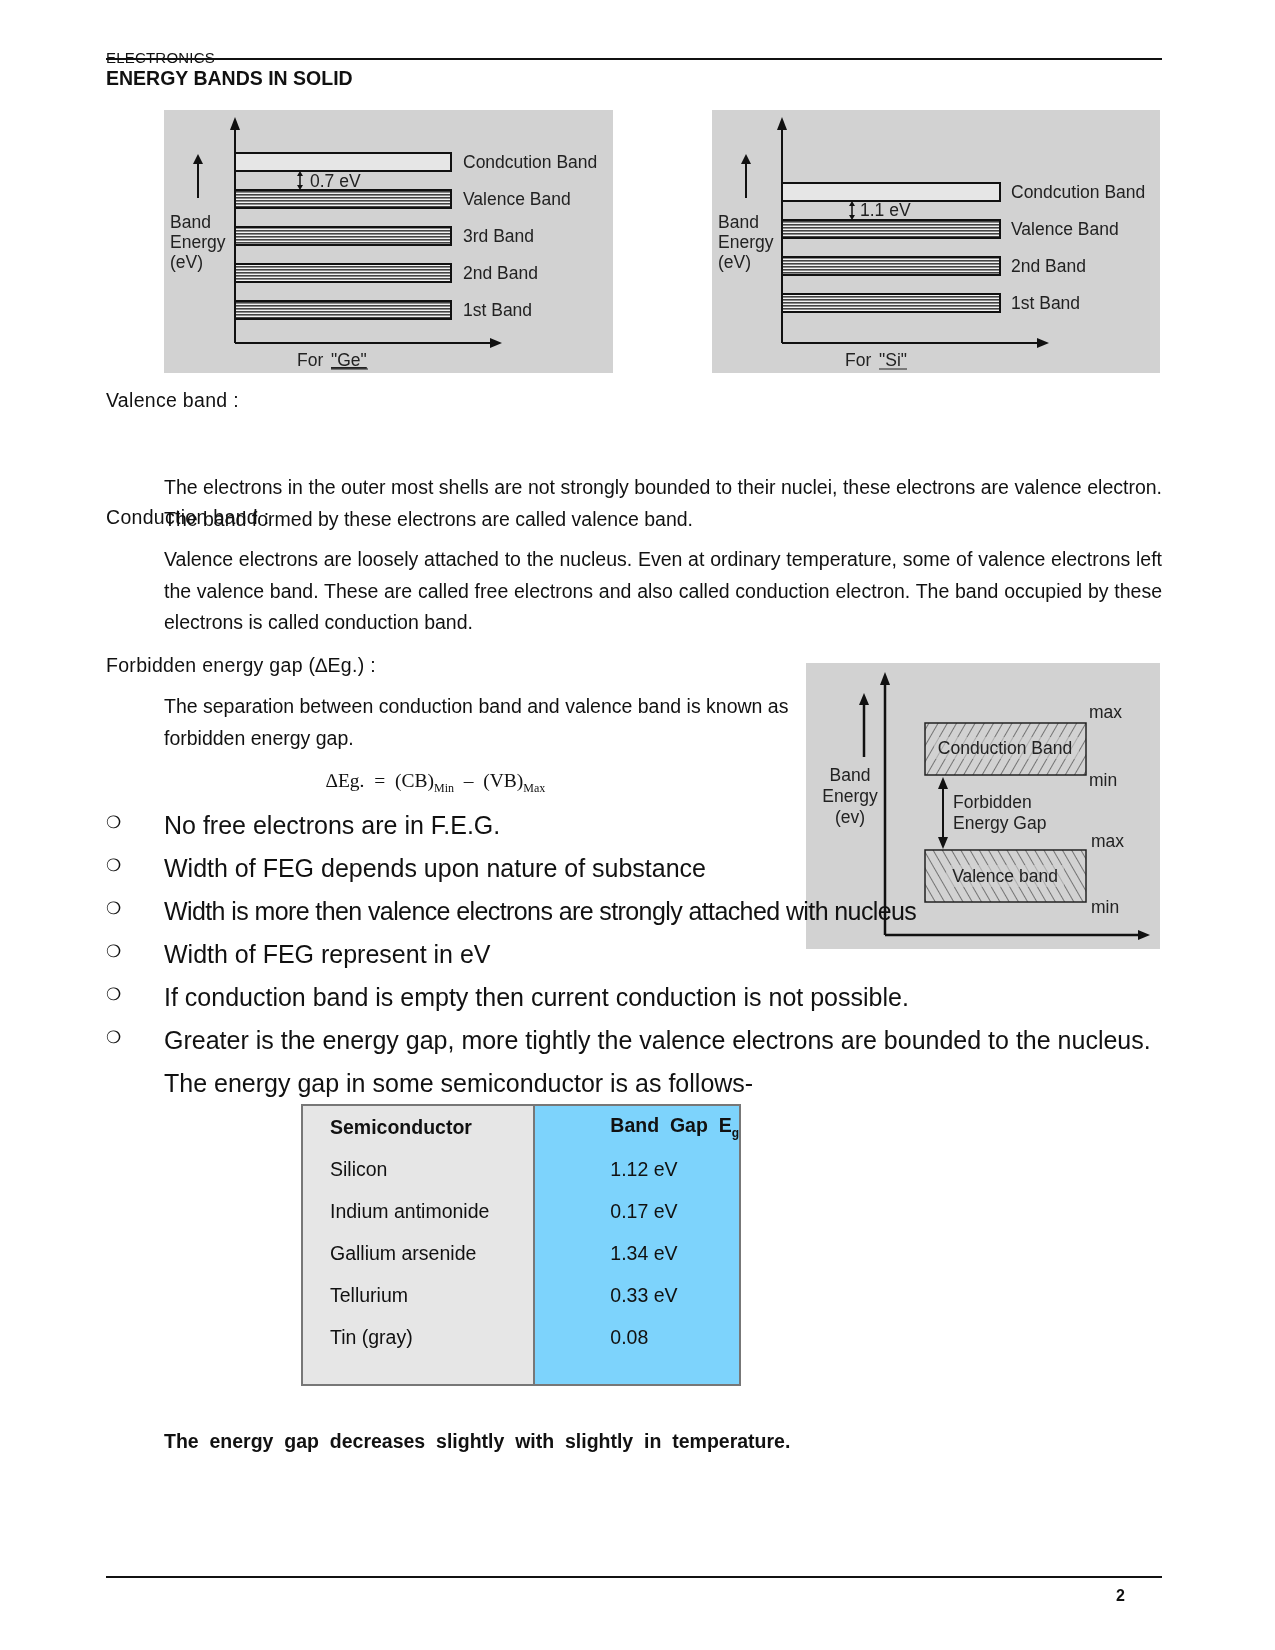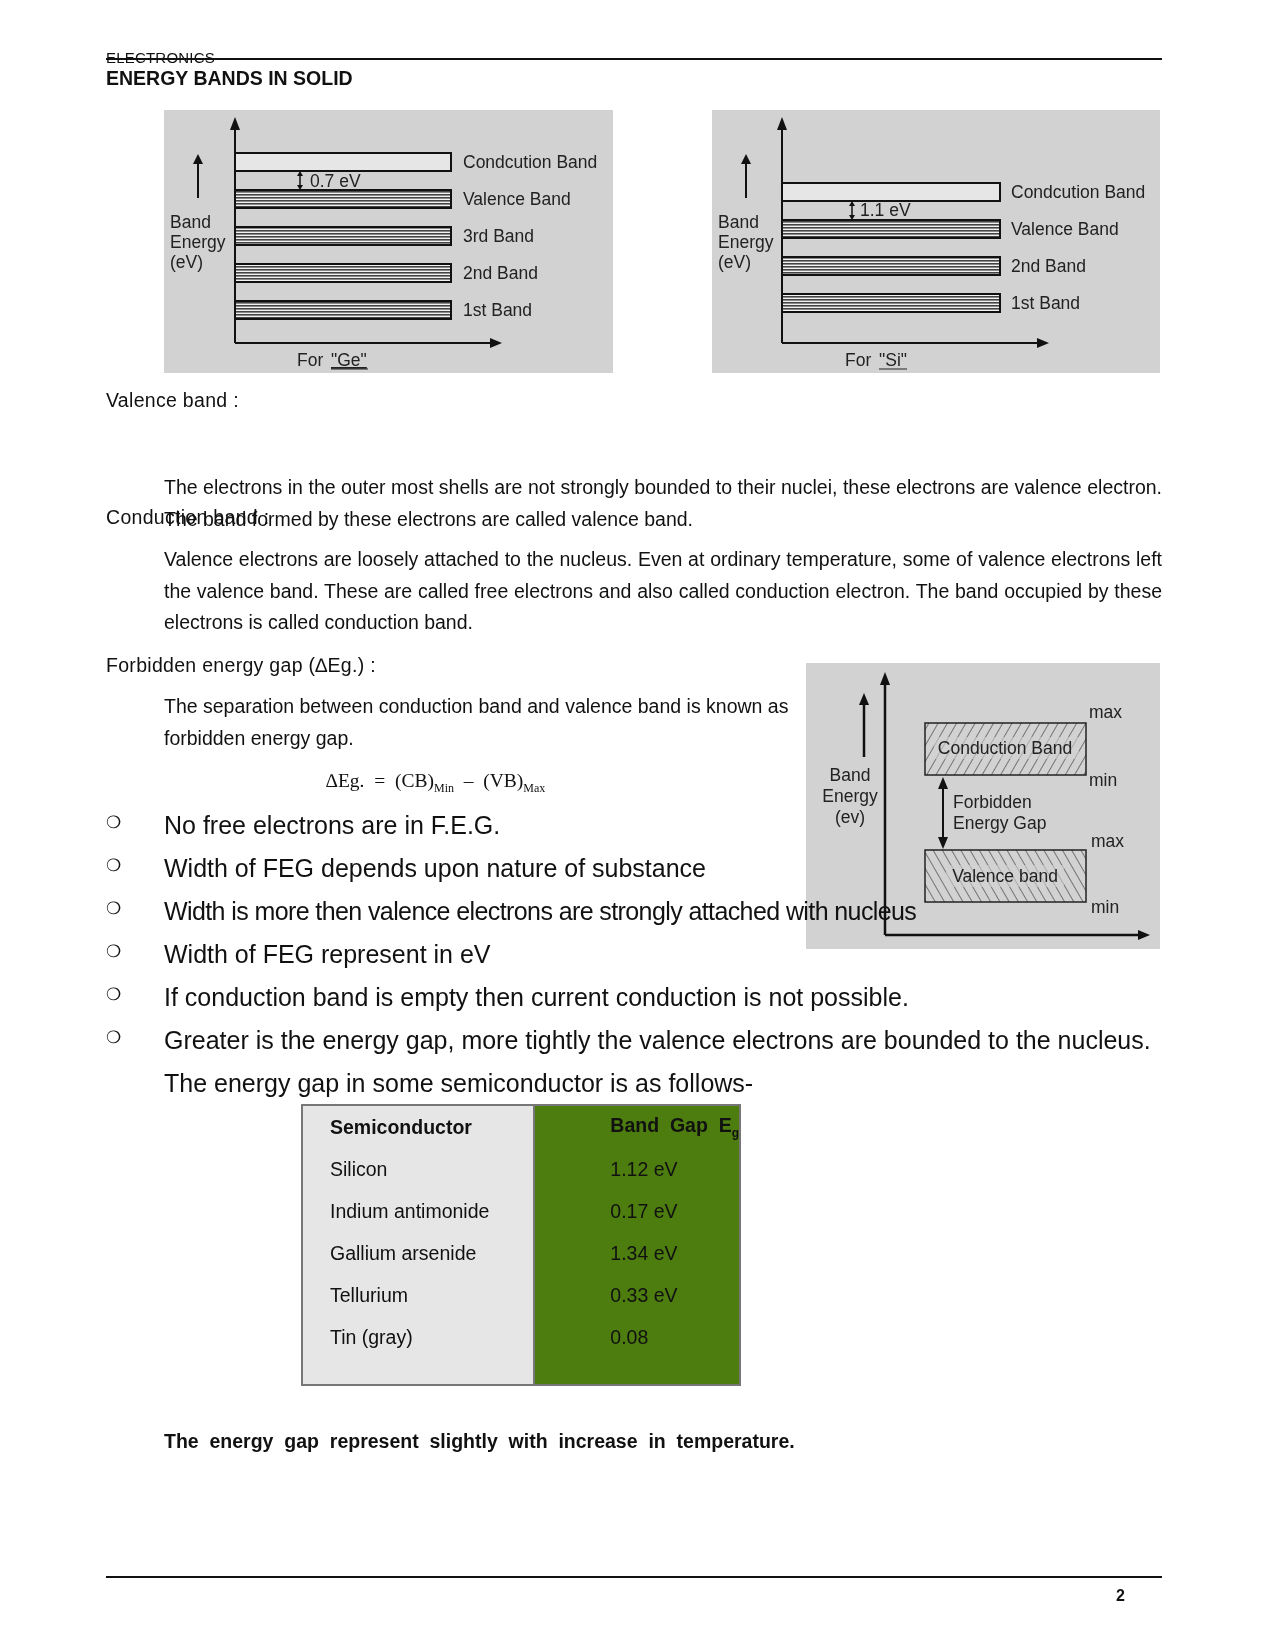--- a/index.html
+++ b/index.html
@@ -12,21 +12,21 @@
   .fig { background: #d2d2d2; }
   .h2 { font-size: 19.5px; font-weight: normal; letter-spacing: 0.3px; }
   .para { font-size: 19.5px; line-height: 31.5px; text-align: justify; }
   .bullet-mark { font-size: 17px; }
   .bullet-text { font-size: 25px; white-space: nowrap; }
   .diag-txt { font-size: 17.5px; fill: #222; font-family: "Liberation Sans", sans-serif; }
   table.gap { border-collapse: collapse; position: absolute; left: 301px; top: 1104px;
               width: 440px; height: 282px; border: 2.5px solid #777; }
   table.gap td { font-size: 19.5px; padding: 0; height: 37px; vertical-align: middle; }
   td.c1 { background: #e6e6e6; padding-left: 27px !important; border-right: 2.5px solid #777; width: 220px; }
-  td.c2 { background: #4d7c0f; padding-left: 75px !important; }
+  td.c2 { background: #7dd3fc; padding-left: 75px !important; }
   .footer-num { right: 150px; top: 1587px; font-size: 16px; font-weight: bold; }
 </style>
 </head>
 <body>
 
 <div class="abs hdr">ELECTRONICS</div>
 <div class="abs hrule" style="top:58px"></div>
 <div class="abs title">ENERGY BANDS IN SOLID</div>
 
 <div class="abs fig" style="left:164px; top:110px; width:449px; height:263px;">
@@ -197,16 +197,16 @@
     <td class="c1">Tin (gray)</td>
     <td class="c2">0.08</td>
   </tr>
   <tr>
         <td class="c1" style="height:22px"></td>
         <td class="c2" style="height:22px"></td>
       </tr>
 </tbody>
   </table>
 
-<div class="abs" style="left:164px; top:1430px; font-size:19.5px; font-weight:bold; white-space:pre;">The  energy  gap  represent  slightly  with  increase  in  temperature.</div>
+<div class="abs" style="left:164px; top:1430px; font-size:19.5px; font-weight:bold; white-space:pre;">The  energy  gap  decreases  slightly  with  slightly  in  temperature.</div>
 
 <div class="abs hrule" style="top:1576px;"></div>
 <div class="abs footer-num">2</div>
 
 </body></html>

